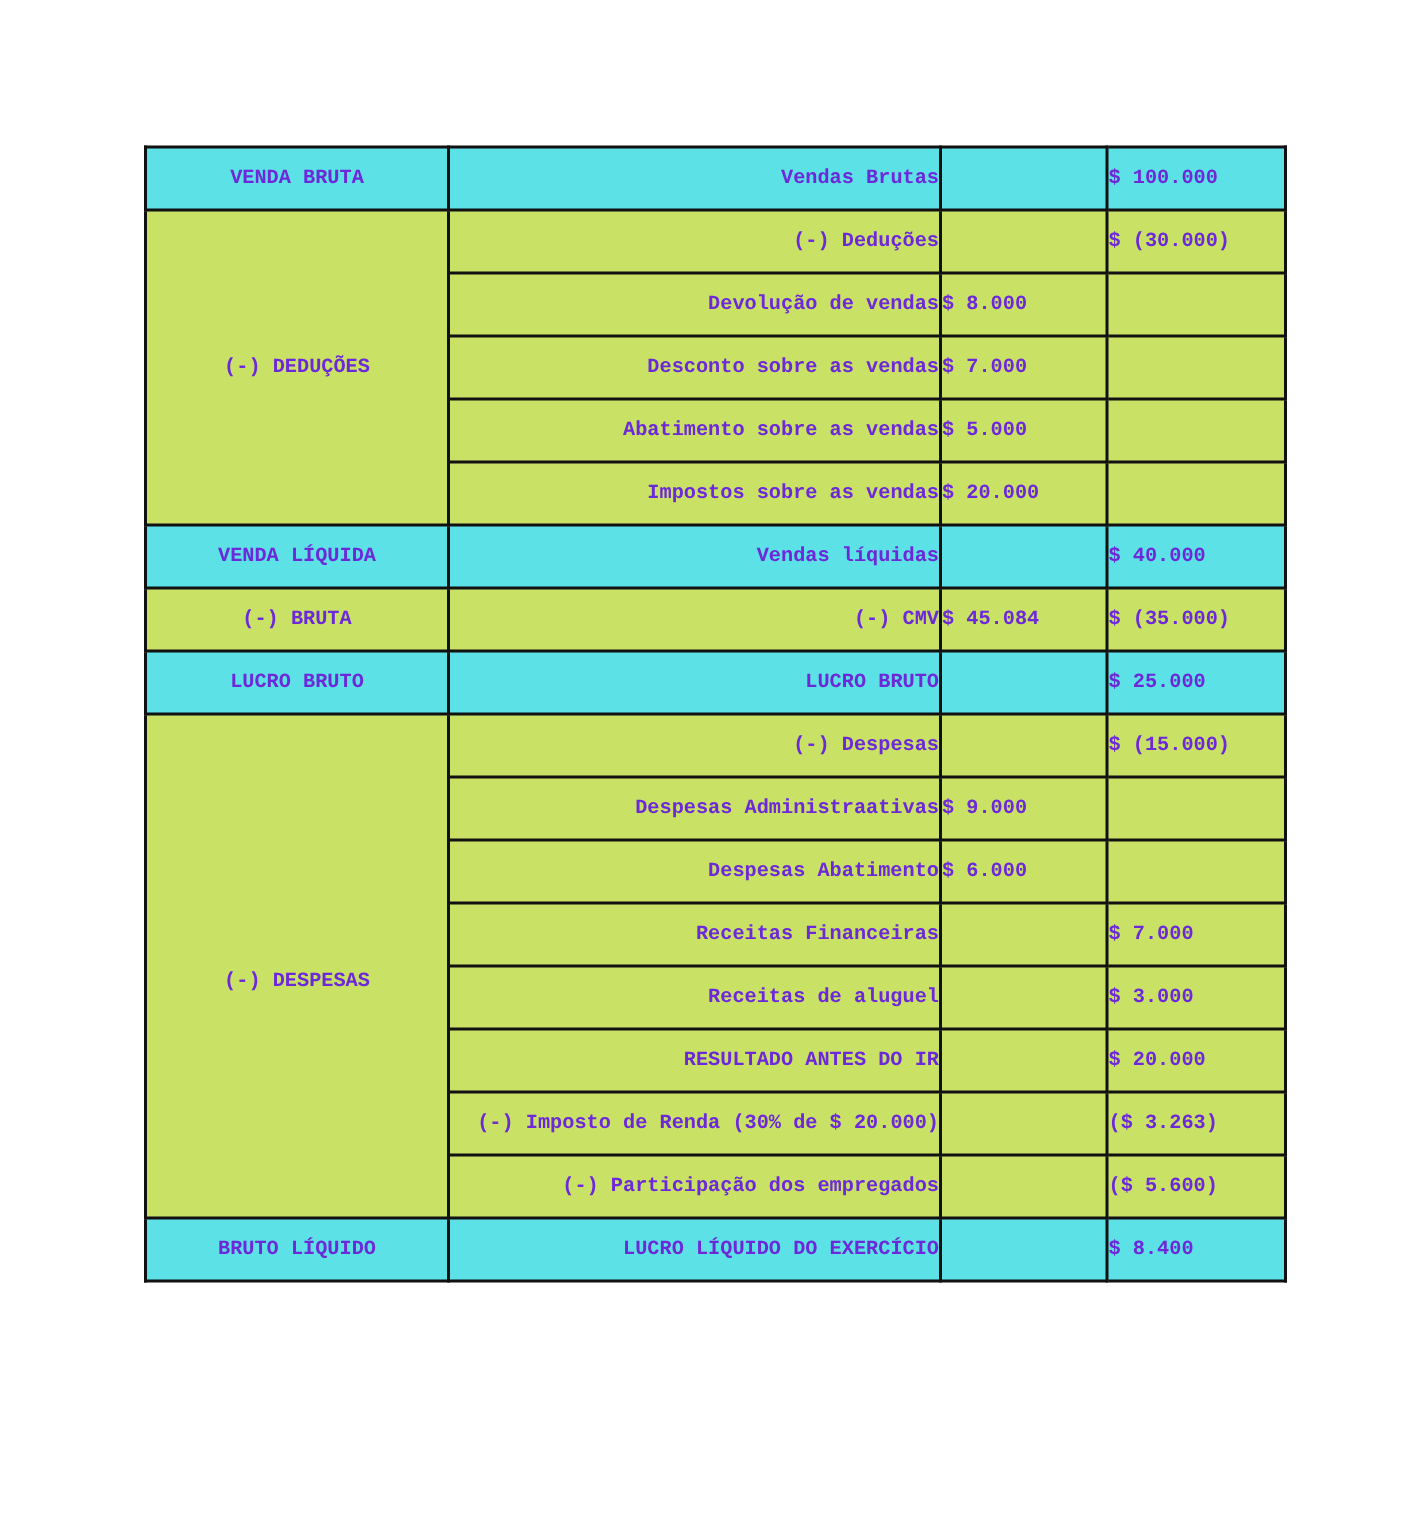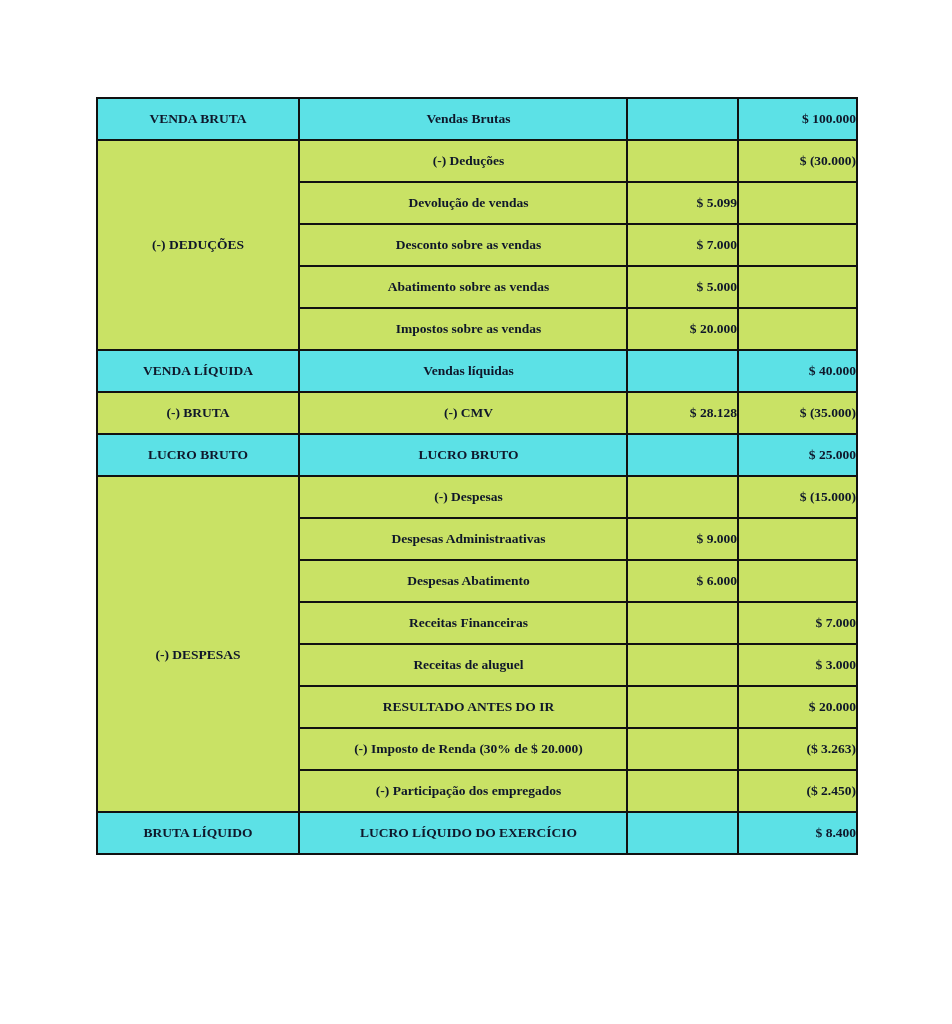--- a/index.html
+++ b/index.html
@@ -3,43 +3,43 @@
 <meta charset="utf-8">
 <style>
   html, body { margin: 0; padding: 0; background: #ffffff; }
   body { width: 952px; height: 1024px; position: relative; overflow: hidden; }
   .dre-table {
     position: absolute;
     left: 96px; top: 97px;
     width: 760px;
     border-collapse: collapse;
     table-layout: fixed;
-    font-family: Liberation Serif, serif;
+    font-family: Liberation Mono, monospace;
     font-weight: bold;
     font-size: 13.5px;
-    color: #0f172a;
+    color: #6d28d9;
   }
   .dre-table td {
     border: 2px solid #111111;
     height: 42px;
     padding: 0;
     vertical-align: middle;
     box-sizing: border-box;
   }
   .dre-table col.c1 { width: 202px; }
   .dre-table col.c2 { width: 328px; }
   .dre-table col.c3 { width: 111px; }
   .dre-table col.c4 { width: 119px; }
   .cyan { background: #5ce1e6; }
   .green { background: #c9e265; }
   .group { text-align: center; }
   .group-top { vertical-align: top !important; }
   .group-top .grp-label { display: block; margin-top: 170px; }
-  .desc { text-align: center; padding-left: 11px !important; }
-  .val { text-align: right; }
+  .desc { text-align: right; padding-left: 11px !important; }
+  .val { text-align: left; }
 </style>
 </head>
 <body>
 
 <table class="dre-table">
   <colgroup>
     <col class="c1">
       <col class="c2">
       <col class="c3">
       <col class="c4">
@@ -54,21 +54,21 @@
     </tr>
 
     <tr class="green">
       <td class="group" rowspan="5">(-) DEDUÇÕES</td>
       <td class="desc">(-) Deduções</td>
       <td class="val"></td>
       <td class="val">$ (30.000)</td>
     </tr>
     <tr class="green">
       <td class="desc">Devolução de vendas</td>
-      <td class="val">$ 5.099</td>
+      <td class="val">$ 8.000</td>
       <td class="val"></td>
     </tr>
     <tr class="green">
       <td class="desc">Desconto sobre as vendas</td>
       <td class="val">$ 7.000</td>
       <td class="val"></td>
     </tr>
     <tr class="green">
       <td class="desc">Abatimento sobre as vendas</td>
       <td class="val">$ 5.000</td>
@@ -83,21 +83,21 @@
     <tr class="cyan">
       <td class="group">VENDA LÍQUIDA</td>
       <td class="desc">Vendas líquidas</td>
       <td class="val"></td>
       <td class="val">$ 40.000</td>
     </tr>
 
     <tr class="green">
       <td class="group">(-) BRUTA</td>
       <td class="desc">(-) CMV</td>
-      <td class="val">$ 28.128</td>
+      <td class="val">$ 45.084</td>
       <td class="val">$ (35.000)</td>
     </tr>
 
     <tr class="cyan">
       <td class="group">LUCRO BRUTO</td>
       <td class="desc">LUCRO BRUTO</td>
       <td class="val"></td>
       <td class="val">$ 25.000</td>
     </tr>
 
@@ -135,23 +135,23 @@
       <td class="val">$ 20.000</td>
     </tr>
     <tr class="green">
       <td class="desc">(-) Imposto de Renda (30% de $ 20.000)</td>
       <td class="val"></td>
       <td class="val">($ 3.263)</td>
     </tr>
     <tr class="green">
       <td class="desc">(-) Participação dos empregados</td>
       <td class="val"></td>
-      <td class="val">($ 2.450)</td>
+      <td class="val">($ 5.600)</td>
     </tr>
 
     <tr class="cyan">
-      <td class="group">BRUTA LÍQUIDO</td>
+      <td class="group">BRUTO LÍQUIDO</td>
       <td class="desc">LUCRO LÍQUIDO DO EXERCÍCIO</td>
       <td class="val"></td>
       <td class="val">$ 8.400</td>
     </tr>
   </tbody>
 </table>
 
 </body></html>

